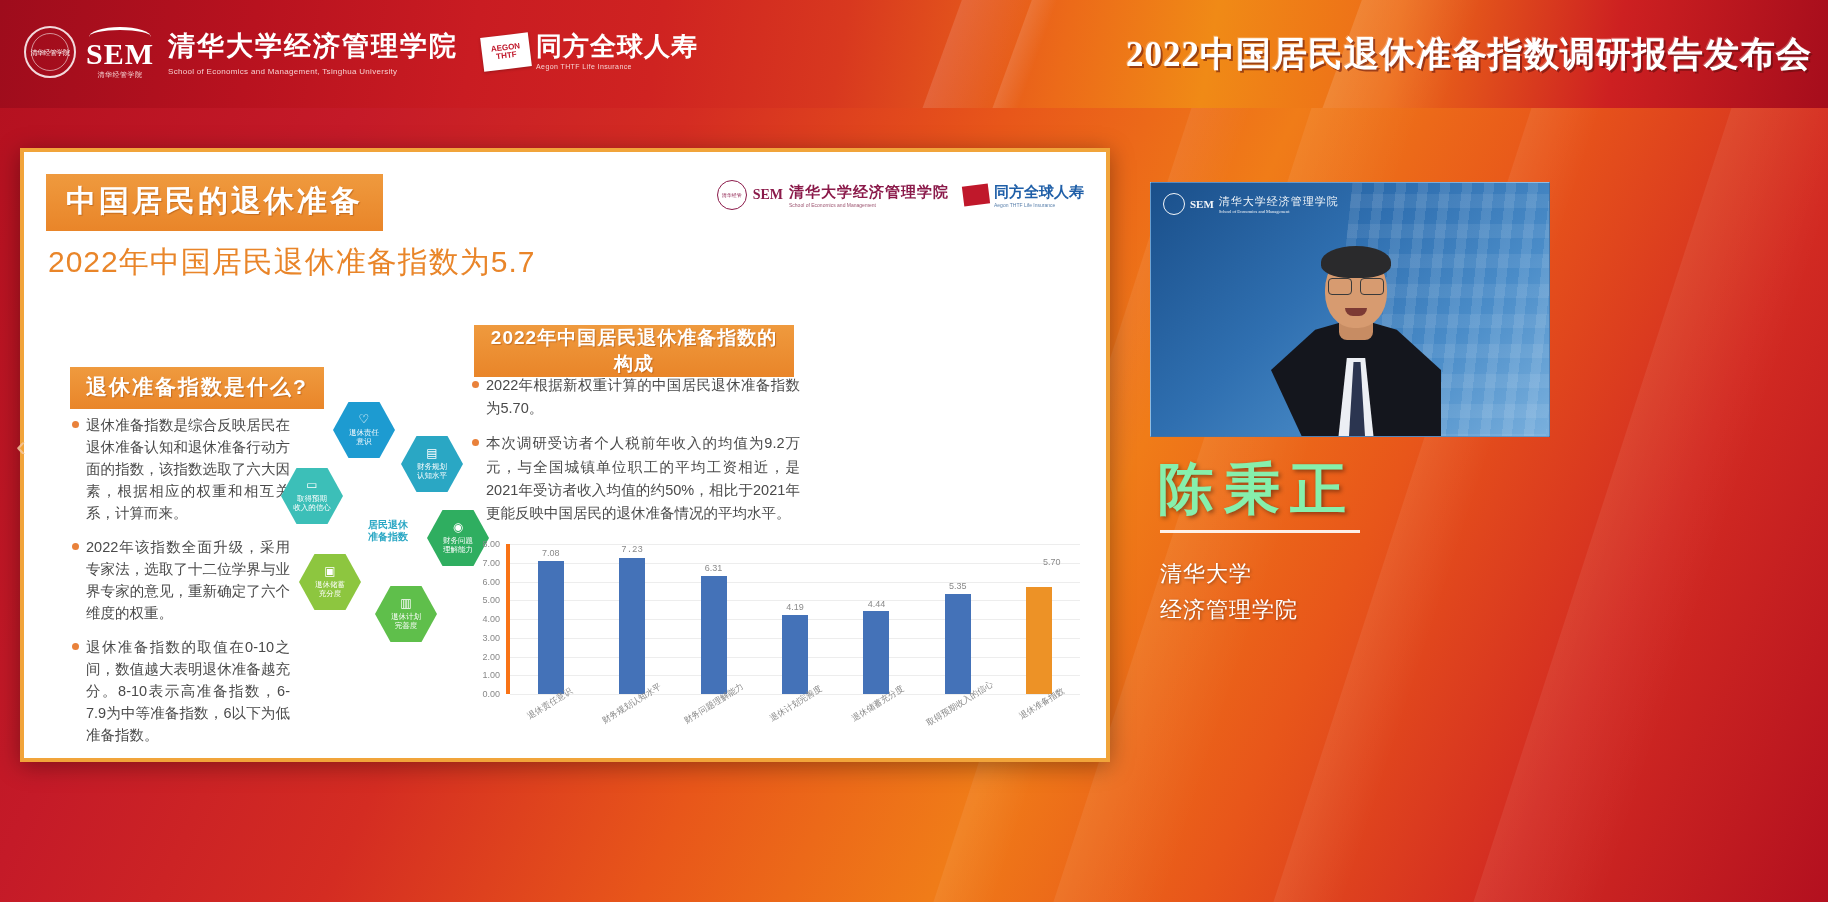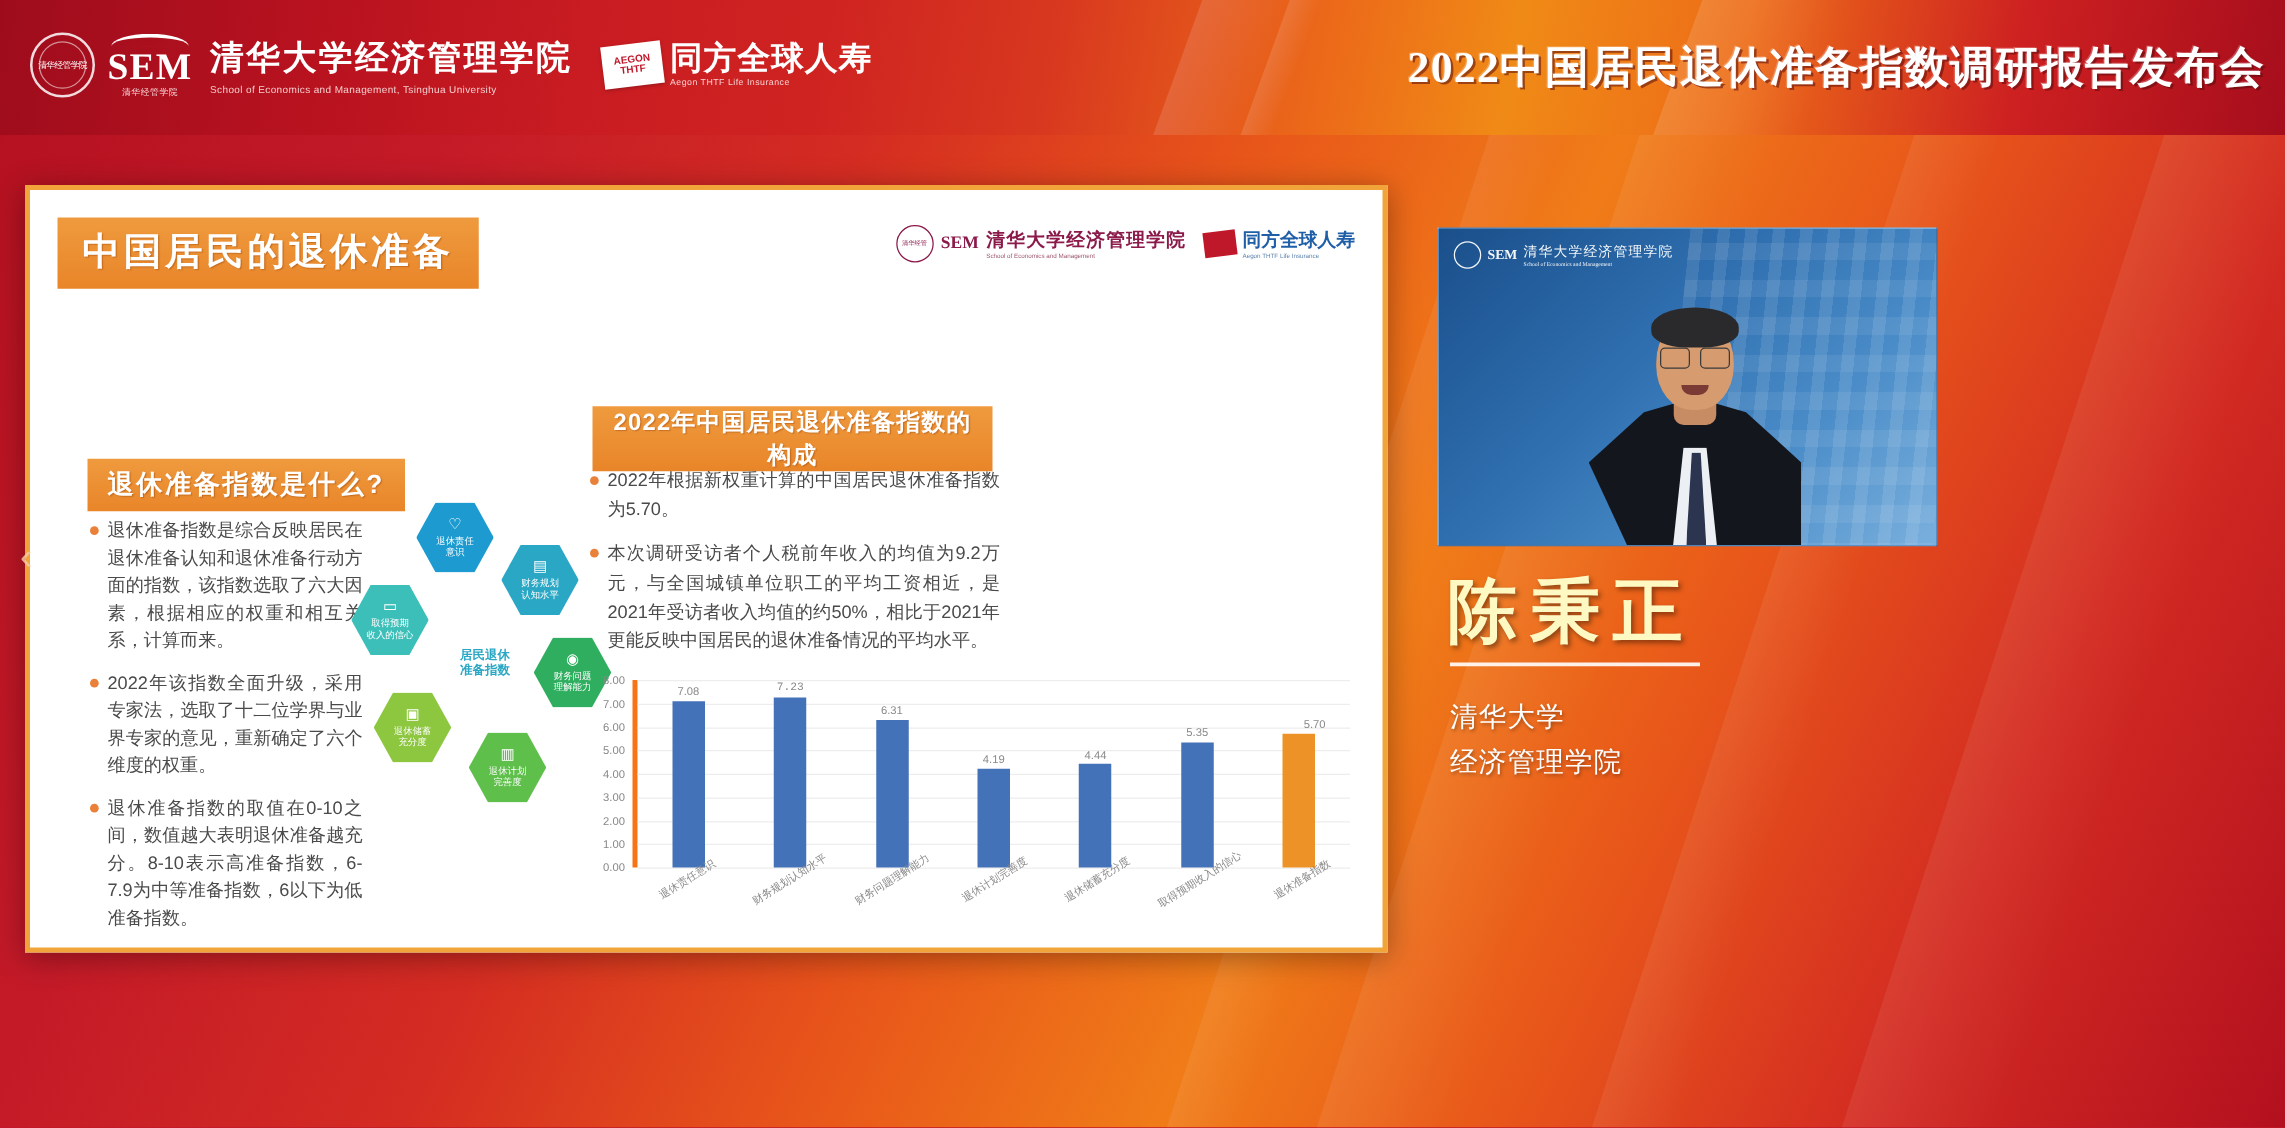--- a/index.html
+++ b/index.html
@@ -202,21 +202,21 @@
   .p-head{position:absolute; bottom:108px; left:54px; width:62px; height:76px; background:#d79b70; border-radius:50% 50% 46% 46%;}
   .p-hair{position:absolute; bottom:158px; left:50px; width:70px; height:32px; background:#2a2a2c; border-radius:50% 50% 40% 40%;}
   .p-glass{position:absolute; bottom:142px; left:57px; width:56px; height:16px;}
   .p-glass:before,.p-glass:after{
     content:"";position:absolute;top:0;width:22px;height:15px;border:1.4px solid #3a3a3a;border-radius:4px;
   }
   .p-glass:before{left:0;} .p-glass:after{right:0;}
   .p-mouth{position:absolute; bottom:120px; left:74px; width:22px; height:8px; background:#7c3a34; border-radius:0 0 10px 10px;}
   .speaker-name{
     position:absolute; left:1158px; top:452px;
-    font-size:56px; font-weight:bold; color:#fef9c3; letter-spacing:10px;
+    font-size:56px; font-weight:bold; color:#86efac; letter-spacing:10px;
     text-shadow:2px 2px 4px rgba(0,0,0,.4);
     font-family:"Liberation Serif",serif;
   }
   .name-rule{position:absolute; left:1160px; top:530px; width:200px; height:3px; background:#fff; opacity:.9;}
   .speaker-affil{position:absolute; left:1160px; top:556px; color:#fff; font-size:22px; line-height:1.65; letter-spacing:1px;}
   .speaker-affil div{white-space:nowrap; text-shadow:1px 1px 3px rgba(0,0,0,.35);}
 </style>
 </head>
 <body>
 
@@ -256,20 +256,21 @@
     </div>
   </div>
 
   <div class="header-title">2022中国居民退休准备指数调研报告发布会</div>
 </div>
 
 <div class="slide-wrap">
   <div class="slide">
 
     <div class="slide-title">中国居民的退休准备</div>
+    <div class="slide-subtitle">2022年中国居民退休准备指数为5.7</div>
 
     <div class="slide-logos">
       <div class="slide-logo-thu">
         <div class="mini-seal">
           <span>清华经管</span>
         </div>
         <div class="mini-sem">SEM</div>
         <div>
           <div class="mini-thu">清华大学经济管理学院</div>
           <span class="mini-thu-en">School of Economics and Management</span>
@@ -393,21 +394,21 @@
               </div>
               <div class="barcol">
                 <div class="barval" style="bottom: 85px; margin-top: 15px;">4.44</div>
                 <div class="bar" style="height: 83.25px; background: rgb(68, 114, 184);"></div>
               </div>
               <div class="barcol">
                 <div class="barval" style="bottom: 103.312px;">5.35</div>
                 <div class="bar" style="height: 100.312px; background: rgb(68, 114, 184);"></div>
               </div>
               <div class="barcol">
-                <div class="barval" style="bottom: 110px; margin-left: 25px;">5.70</div>
+                <div class="barval" style="bottom: 127px; margin-left: 25px;">5.70</div>
                 <div class="bar" style="height: 106.875px; background: rgb(237, 146, 38);"></div>
               </div>
             </div>
         </div>
         <div class="xlabels" id="xlabels">
             <div>退休责任意识</div>
             <div>财务规划认知水平</div>
             <div>财务问题理解能力</div>
             <div>退休计划完善度</div>
             <div>退休储蓄充分度</div>

